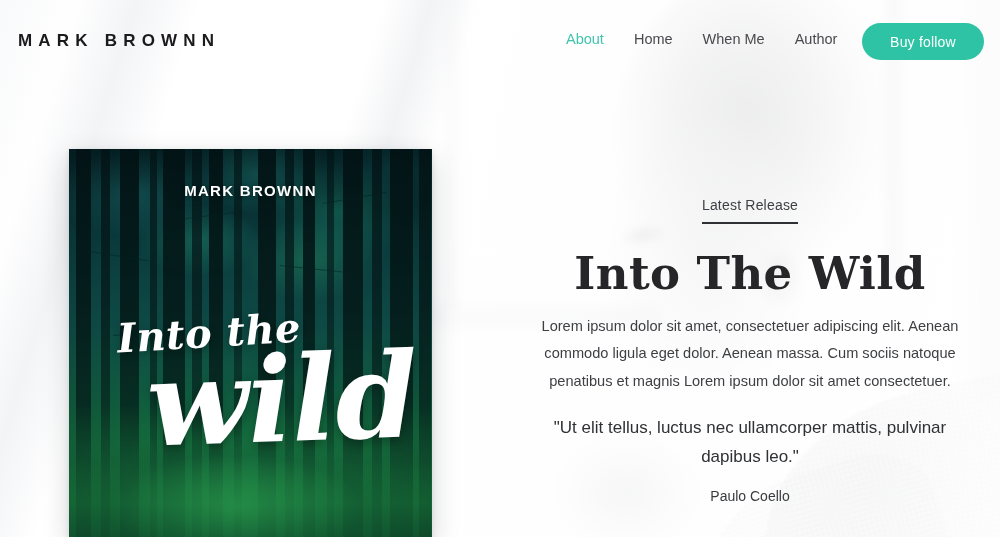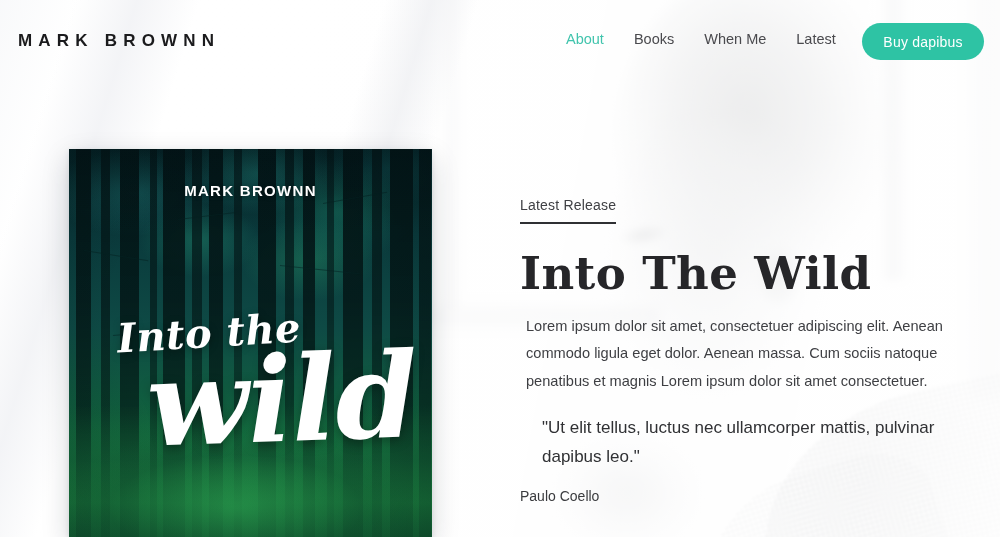--- a/index.html
+++ b/index.html
@@ -358,20 +358,21 @@
     letter-spacing:.15px;
     text-shadow:0 1px 4px rgba(0,0,0,.5);
     z-index:6;
   }
 
   
   .release-panel {
     position:absolute;
     left:520px; top:196px;
     width:460px;
+    text-align:center;
     z-index:30;
   }
   .eyebrow {
     display:inline-block;
     font-size:14px;
     color:#3f4044;
     letter-spacing:.2px;
     padding-bottom:9px;
     border-bottom:2px solid #2f3033;
     margin-bottom:26px;
@@ -434,26 +435,26 @@
     <div class="streak s2"></div>
     <div class="streak s3"></div>
   </div>
 
   <header class="site-header">
 
     <div class="brand-logo">MARK BROWNN</div>
 
     <nav class="main-nav">
       <a class="nav-link is-active" href="#">About</a>
-      <a class="nav-link" href="#">Books</a>
+      <a class="nav-link" href="#">Home</a>
       <a class="nav-link" href="#">When Me</a>
-      <a class="nav-link" href="#">Latest</a>
+      <a class="nav-link" href="#">Author</a>
     </nav>
 
-    <button class="cta-button">Buy dapibus</button>
+    <button class="cta-button">Buy follow</button>
   </header>
 
   <div class="book-cover">
 
     <div class="cover-art">
       <div class="cover-sky"></div>
       <div class="cover-canopy"></div>
       <div class="trunks">
         <div class="trunk t1"></div>
         <div class="trunk t2"></div>

